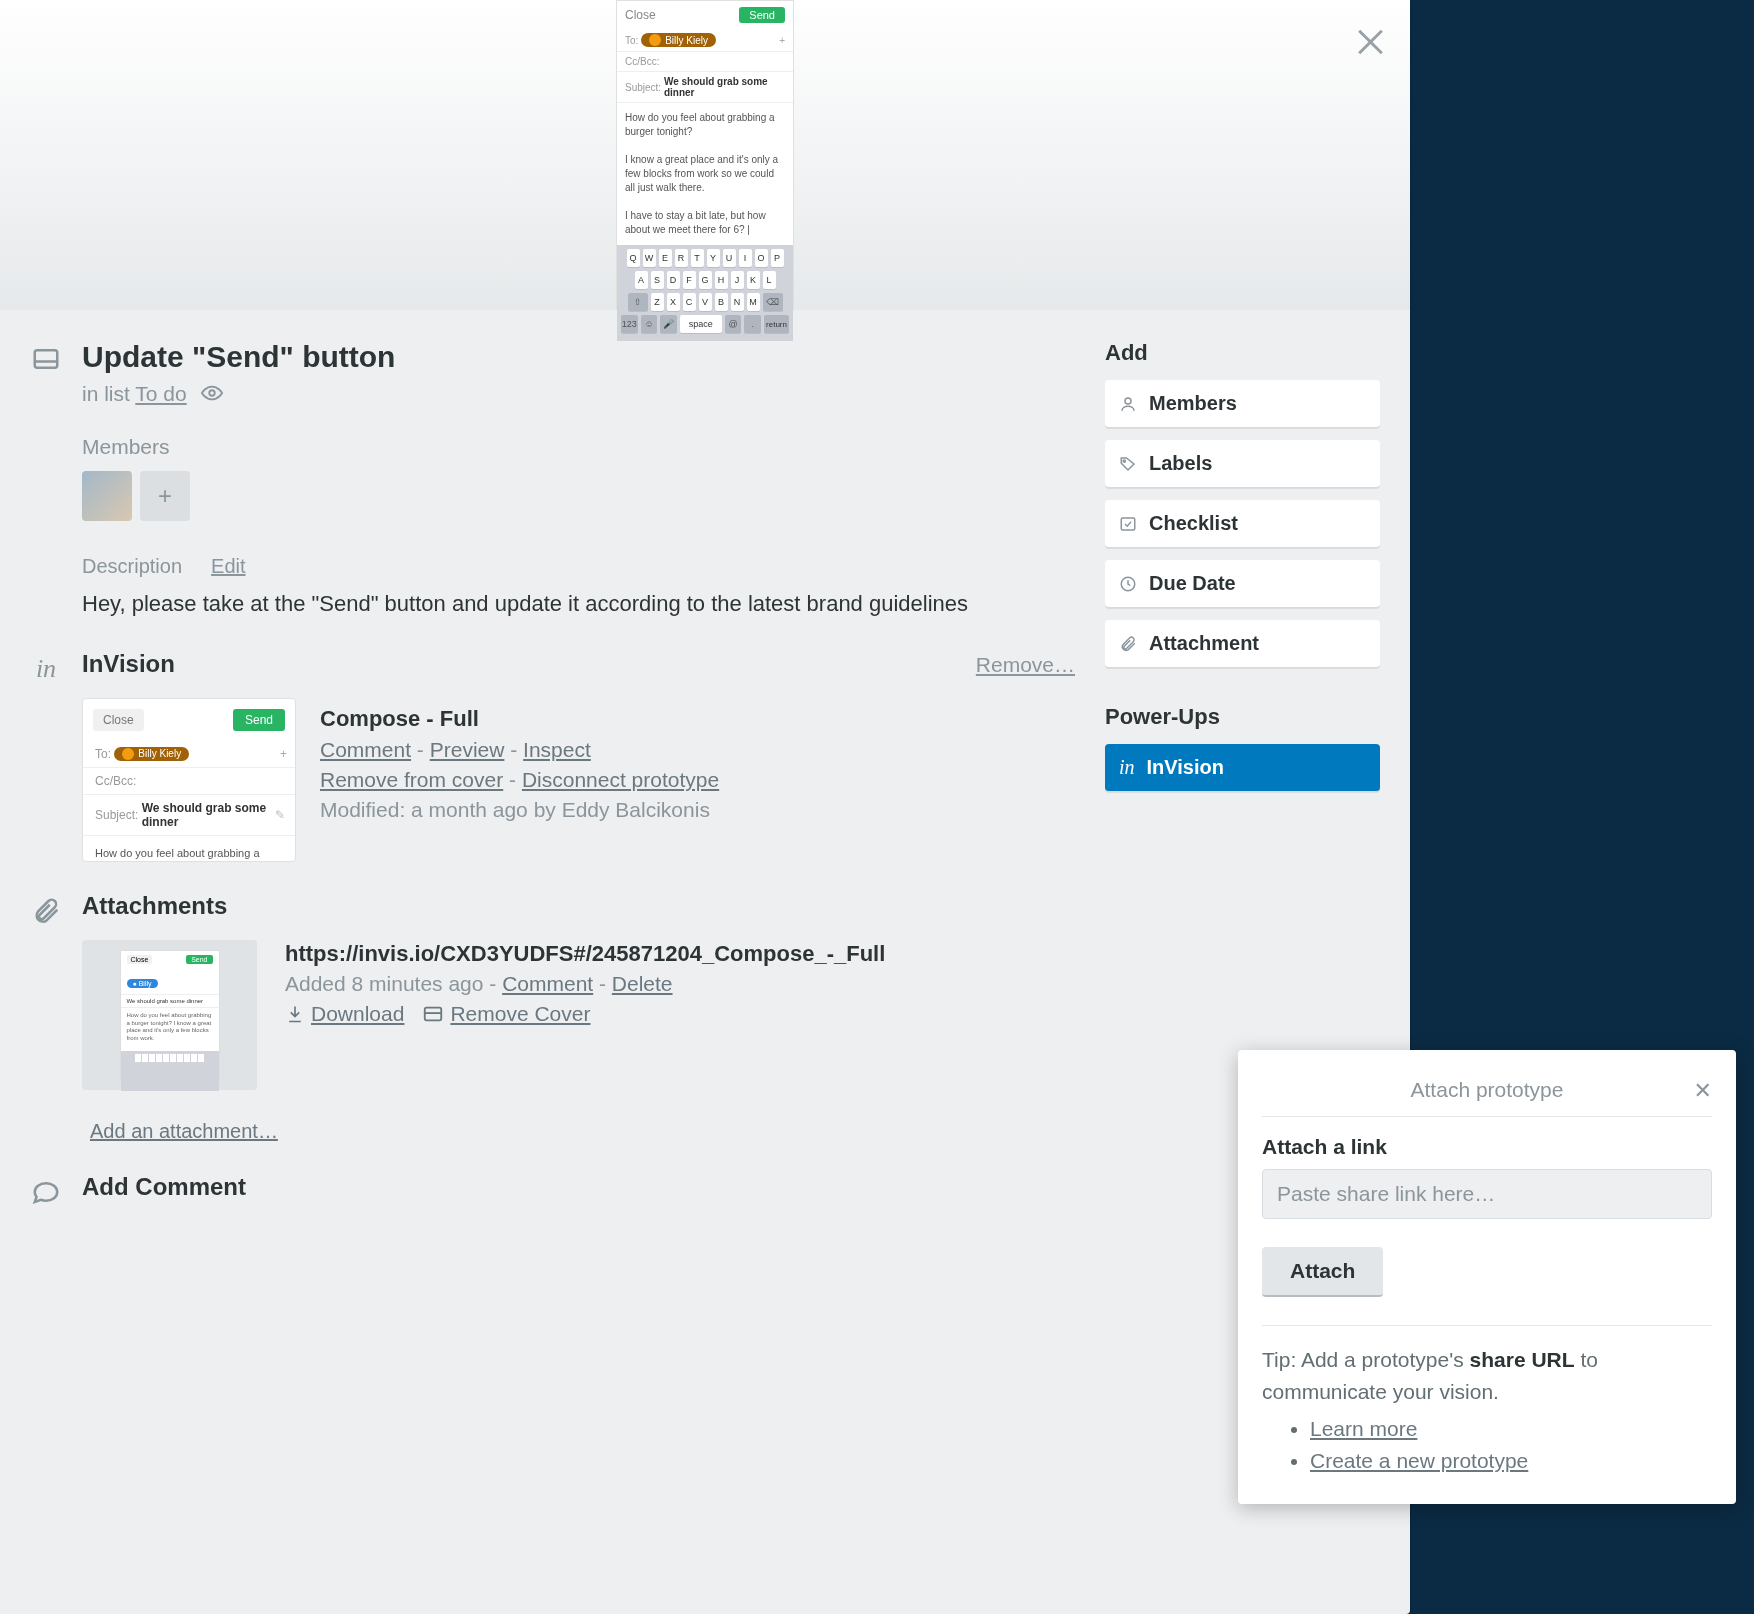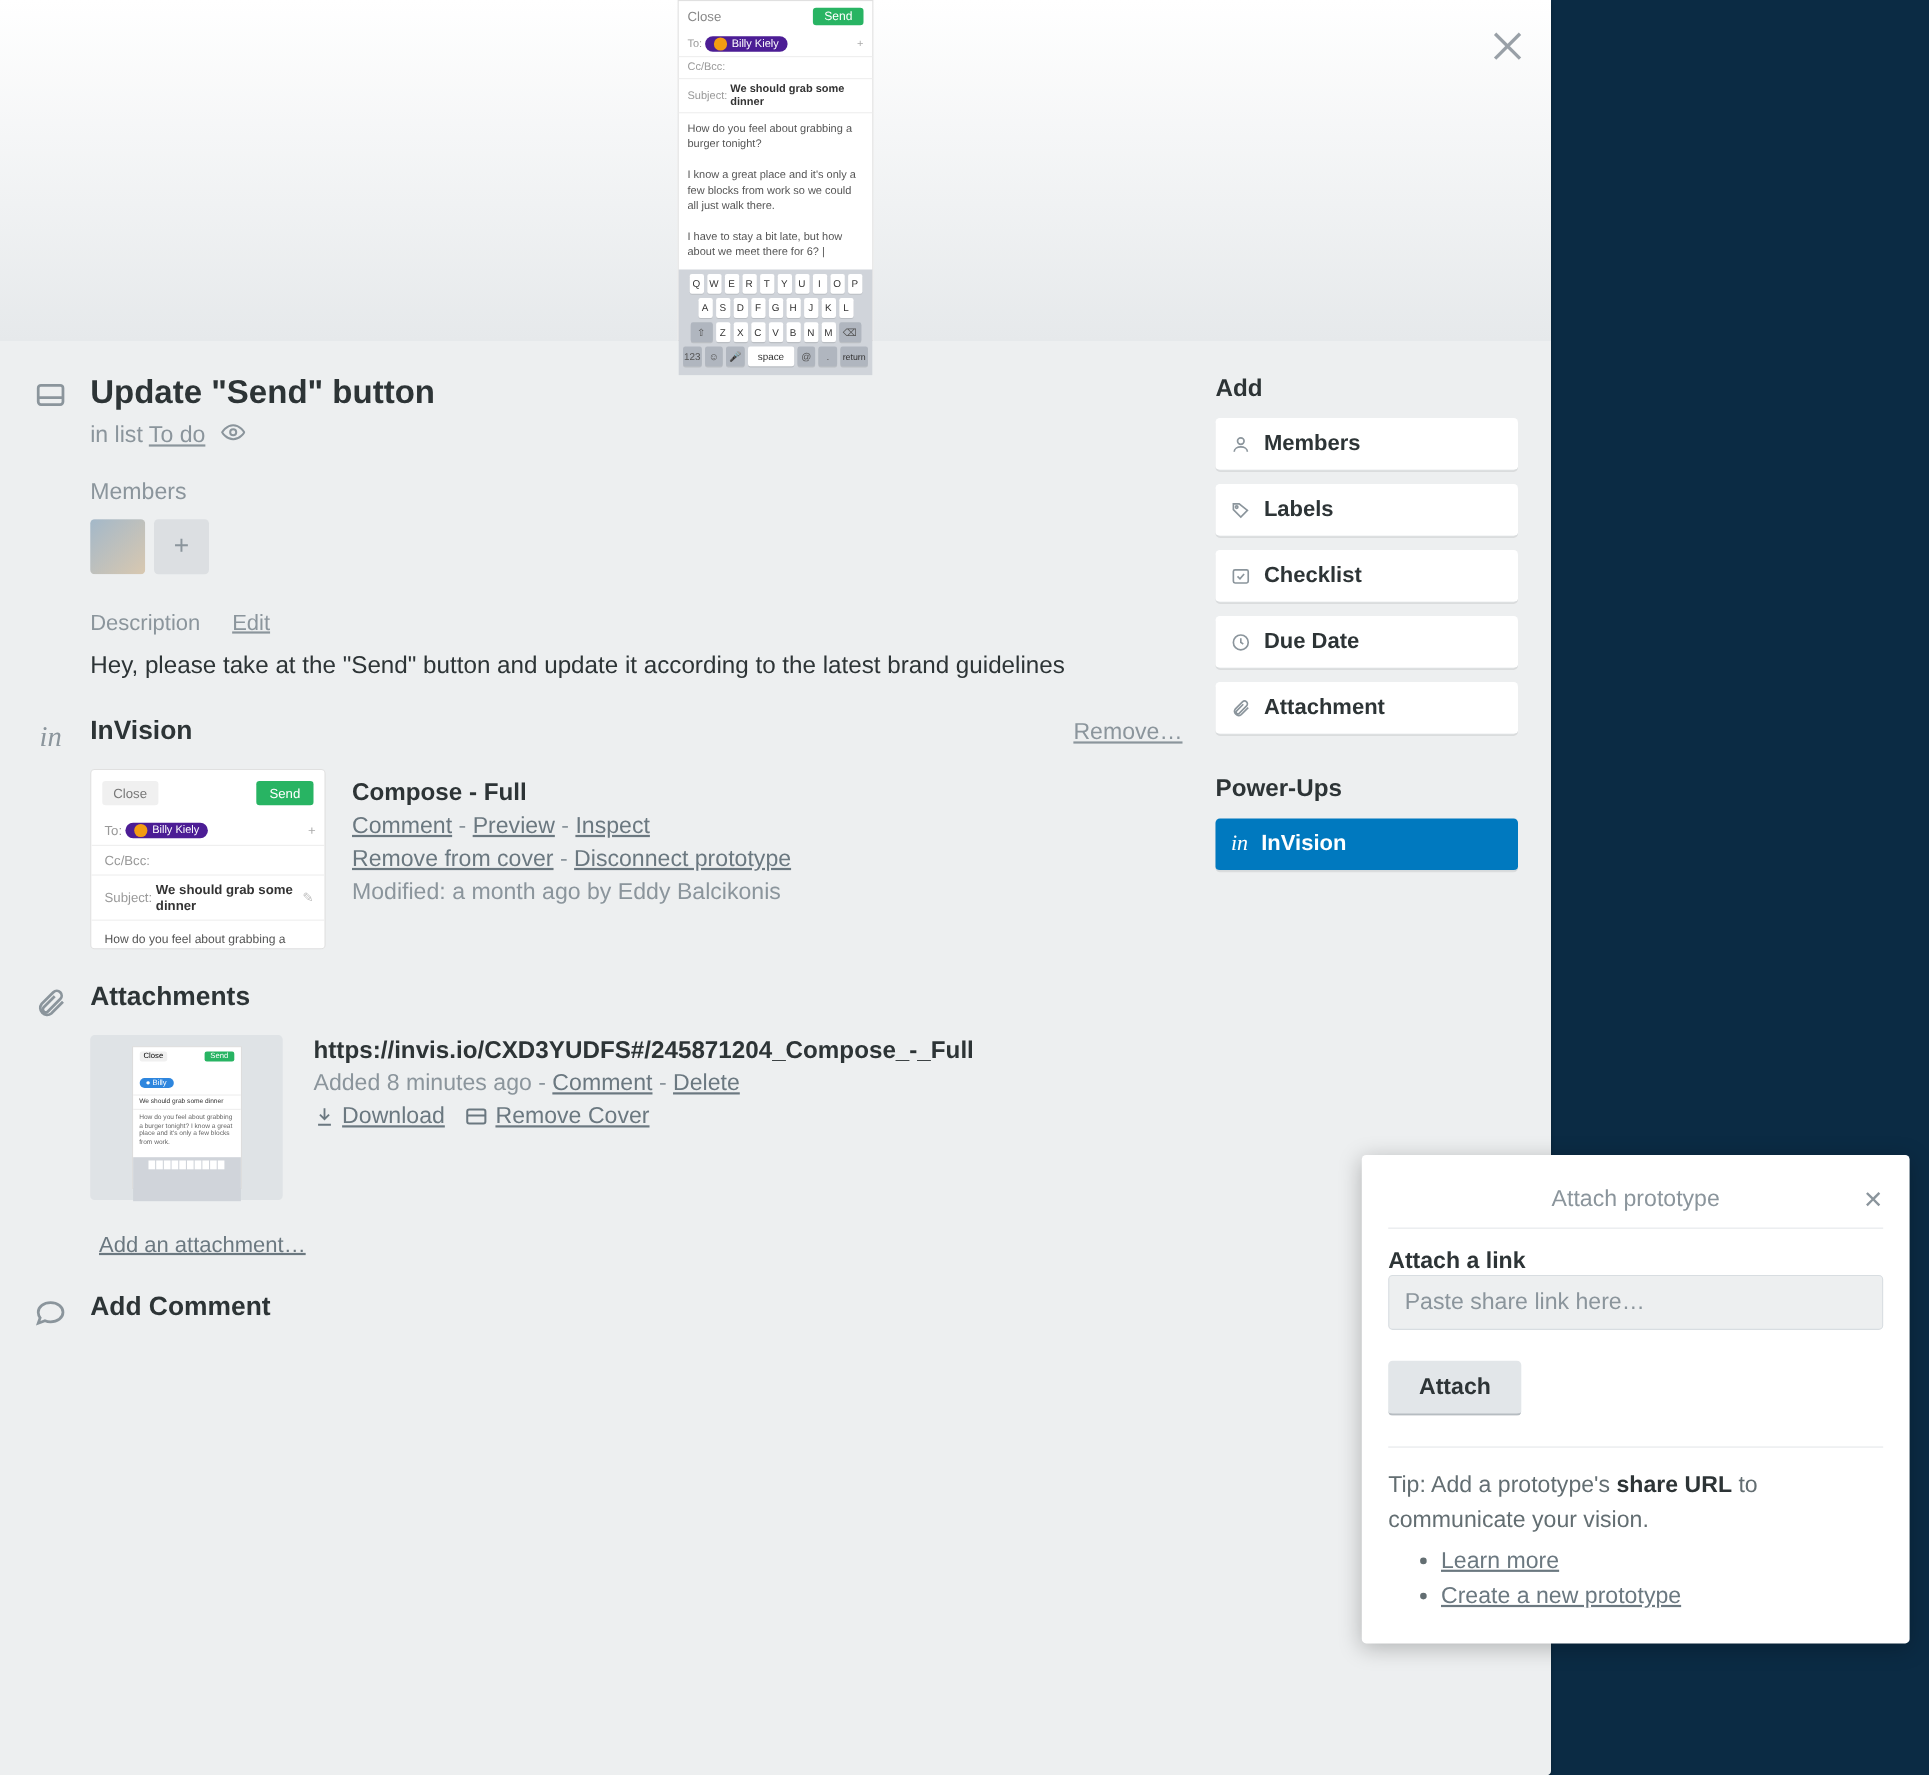--- a/index.html
+++ b/index.html
@@ -5,21 +5,21 @@
 * { box-sizing: border-box; margin: 0; padding: 0; }
 body { font-family: -apple-system, BlinkMacSystemFont, "Segoe UI", Helvetica, Arial, sans-serif; background: #0b2b44; }
 .app { width: 1754px; height: 1614px; position: relative; background: #0b2b44; }
 .panel { position: absolute; left: 0; top: 0; width: 1410px; height: 1614px; background: #edeff0; border-radius: 0 4px 4px 0; box-shadow: 0 1px 3px rgba(0,0,0,0.3); }
 .cover { height: 310px; background: linear-gradient(to bottom, #ffffff, #e6e9eb); position: relative; display:flex; justify-content:center; align-items:flex-start; }
 .cover-img { width:178px; height:310px; background:#fff; border:1px solid #e0e0e0; display:flex; flex-direction:column; }
 .cover-top { display:flex; justify-content:space-between; padding:6px 8px; align-items:center; }
 .cover-close { color:#888; font-size:12px; }
 .cover-send { background:#28b463; color:#fff; border-radius:3px; padding:2px 10px; font-size:11px; }
 .cover-row { padding:4px 8px; font-size:10px; color:#999; border-bottom:1px solid #eee; display:flex; align-items:center; position:relative; }
-.cover-pill { background:#4c1d95; color:#fff; border-radius:10px; padding:1px 8px; font-size:10px; display:inline-flex; align-items:center; }
+.cover-pill { background:#a16207; color:#fff; border-radius:10px; padding:1px 8px; font-size:10px; display:inline-flex; align-items:center; }
 .cover-pill-dot { width:12px; height:12px; background:#f39c12; border-radius:50%; margin-right:4px; }
 .cover-plus { position:absolute; right:8px; color:#aaa; }
 .cover-body { padding:8px; font-size:10px; color:#555; line-height:1.4; flex:1; }
 .cover-kb { height:108px; background:#d0d4da; padding:4px; }
 .kb-row { display:flex; justify-content:center; gap:3px; margin-bottom:4px; }
 .kb-key { background:#fff; width:13px; height:18px; border-radius:2px; display:flex; align-items:center; justify-content:center; font-size:9px; color:#333; box-shadow:0 1px 0 rgba(0,0,0,0.1); }
 .kb-key.wide { width:20px; background:#b0b6bf; color:#555; }
 .kb-key.space { width:50px; }
 .kb-key.ret { width:30px; background:#b0b6bf; font-size:8px; }
 .close-x { position:absolute; right:22px; top:24px; width:36px; height:36px; cursor:pointer; }
@@ -85,21 +85,21 @@
 .sidebar h3 { font-size:22px; font-weight:700; color:#2d3436; margin-bottom:14px; }
 .sb-btn { display:flex; align-items:center; gap:12px; width:100%; padding:12px 14px; background:#fff; border:none; border-bottom:1px solid #d6dadc; box-shadow:0 1px 0 rgba(0,0,0,0.08); border-radius:4px; margin-bottom:12px; font-size:20px; font-weight:700; color:#2d3436; cursor:pointer; text-align:left; }
 .sb-btn svg { color:#8b959c; }
 .sb-btn.blue { background:#0079bf; color:#fff; }
 .sb-btn.blue svg, .sb-btn.blue .inv-logo { color:#fff; }
 
 .popup { position:absolute; right:18px; top:1050px; width:498px; background:#fff; border-radius:4px; box-shadow:0 4px 20px rgba(0,0,0,0.25); padding:28px 24px 28px; }
 .popup-head { display:flex; justify-content:center; align-items:center; position:relative; padding-bottom:14px; border-bottom:1px solid #e4e7ea; margin-bottom:18px; }
 .popup-title { font-size:21px; color:#8b959c; }
 .popup-x { position:absolute; right:0; top:0; color:#8b959c; font-size:22px; cursor:pointer; }
-.popup-label { font-size:21px; font-weight:700; color:#2d3436; margin-bottom:0; }
+.popup-label { font-size:21px; font-weight:700; color:#2d3436; margin-bottom:10px; }
 .popup-input { width:100%; padding:12px 14px; font-size:21px; border:1px solid #d8dde1; background:#edeff0; border-radius:4px; color:#555; margin-bottom:28px; }
 .popup-input::placeholder { color:#8b959c; }
 .popup-btn { padding:12px 28px; background:#e2e6e9; border:none; border-bottom:2px solid #b6bcc1; border-radius:4px; font-size:21px; font-weight:700; color:#2d3436; cursor:pointer; margin-bottom:28px; }
 .tip-sep { border:none; border-top:1px solid #e4e7ea; margin-bottom:18px; }
 .tip { font-size:21px; color:#636e72; line-height:1.5; }
 .tip b { color:#2d3436; }
 .tip ul { margin-top:6px; padding-left:48px; }
 .tip li a { color:#6b7880; text-decoration:underline; }
 
 .inv-logo { font-family: Georgia, 'Times New Roman', serif; font-style: italic; font-weight: 400; font-size: 26px; color:#8b959c; }

